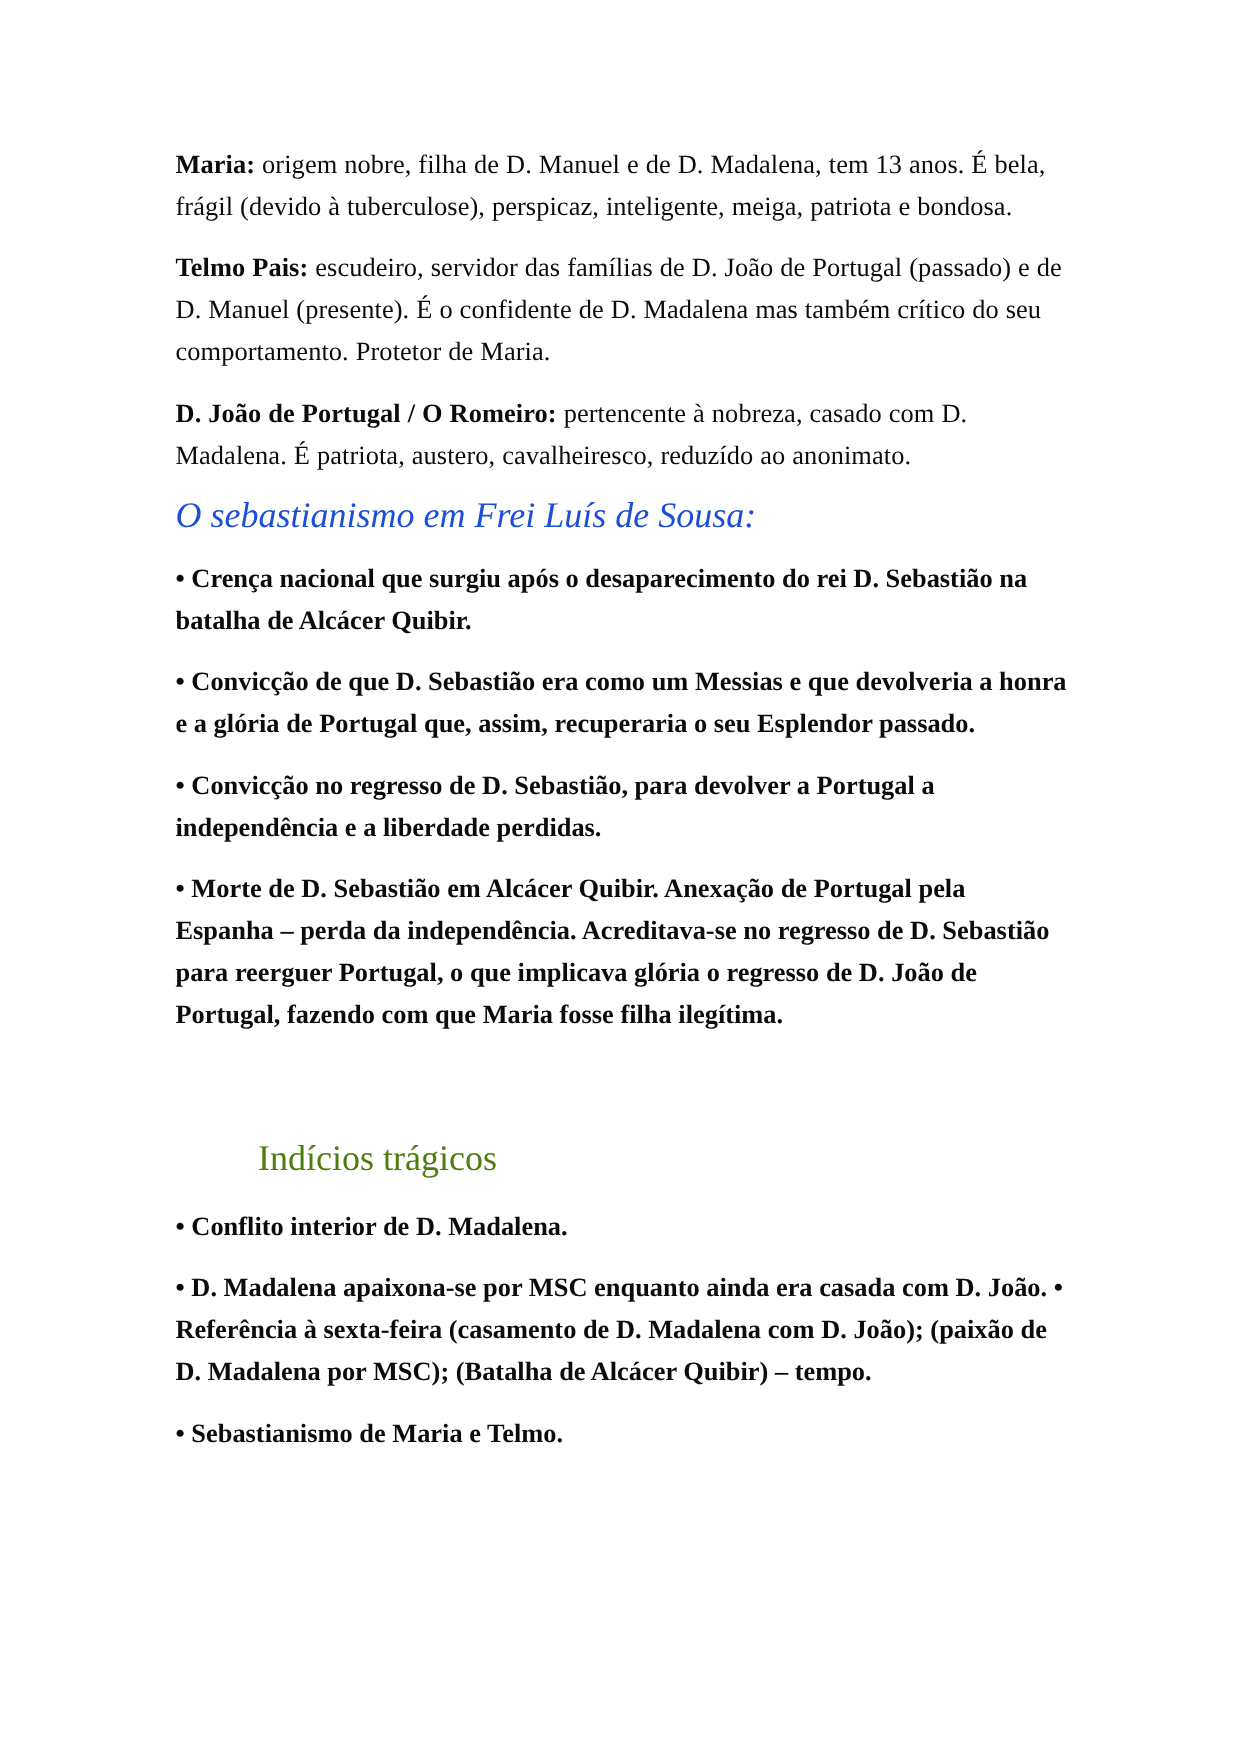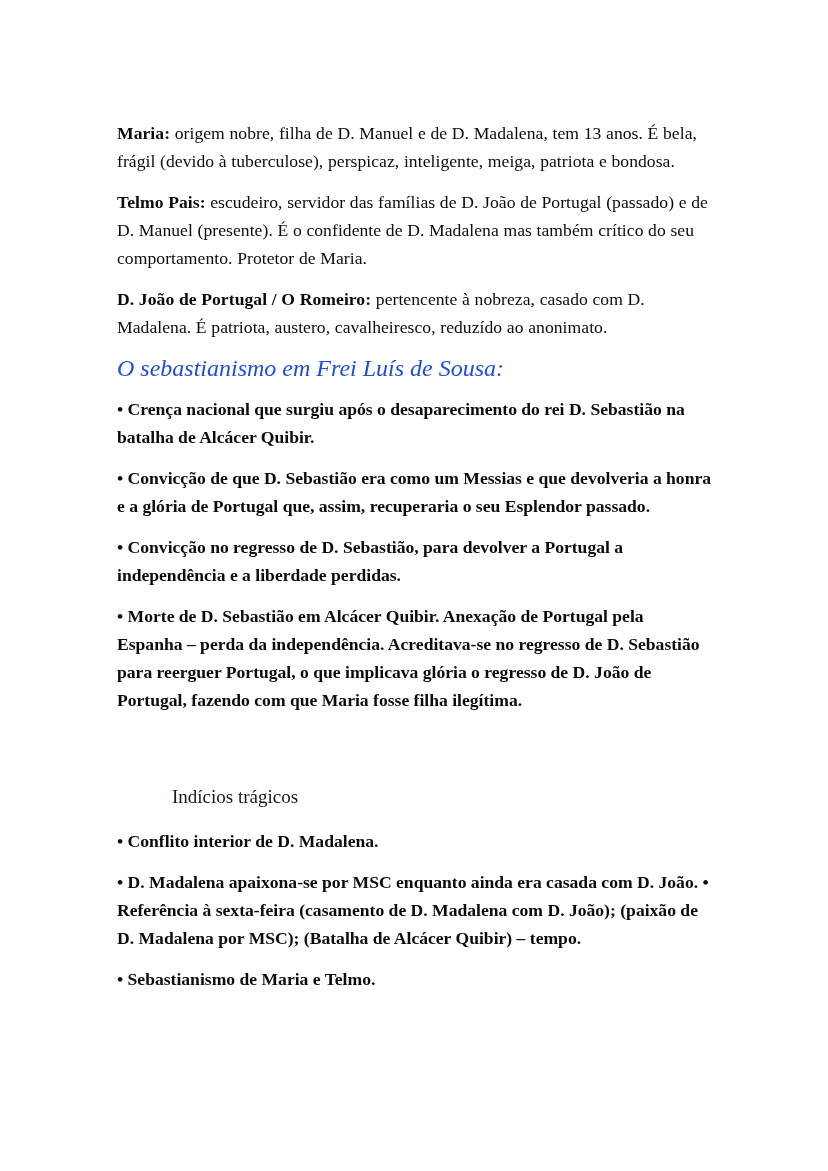--- a/index.html
+++ b/index.html
@@ -15,21 +15,20 @@
     -webkit-font-smoothing: antialiased;
     overflow: hidden;
   }
   .page {
     position: relative;
     width: 828px;
     height: 831px;
     background: #ffffff;
     box-sizing: border-box;
     padding: 95px 116px 0 117px;
-    margin-top: 24px;
   }
   .doc-body {
     width: 596px;
   }
   p.para {
     margin: 0 0 13px 0;
     font-size: 17.6px;
     line-height: 28px;
     text-align: left;
     letter-spacing: 0.05px;
@@ -40,23 +39,23 @@
   }
   p.heading-red {
     margin: 0 0 13px 0;
     font-size: 24px;
     line-height: 28px;
     color: #1d4ed8;
     font-style: italic;
   }
   p.heading-red-indent {
     margin: 0 0 16px 0;
-    font-size: 19px;
+    font-size: 24px;
     line-height: 28px;
-    color: #0f172a;
+    color: #4d7c0f;
     padding-left: 55px;
     font-family: Liberation Serif, serif;
   }
   .gap-block {
     height: 56px;
   }
   .bullet-para {
     margin: 0 0 13px 0;
     font-size: 17.6px;
     line-height: 28px;

